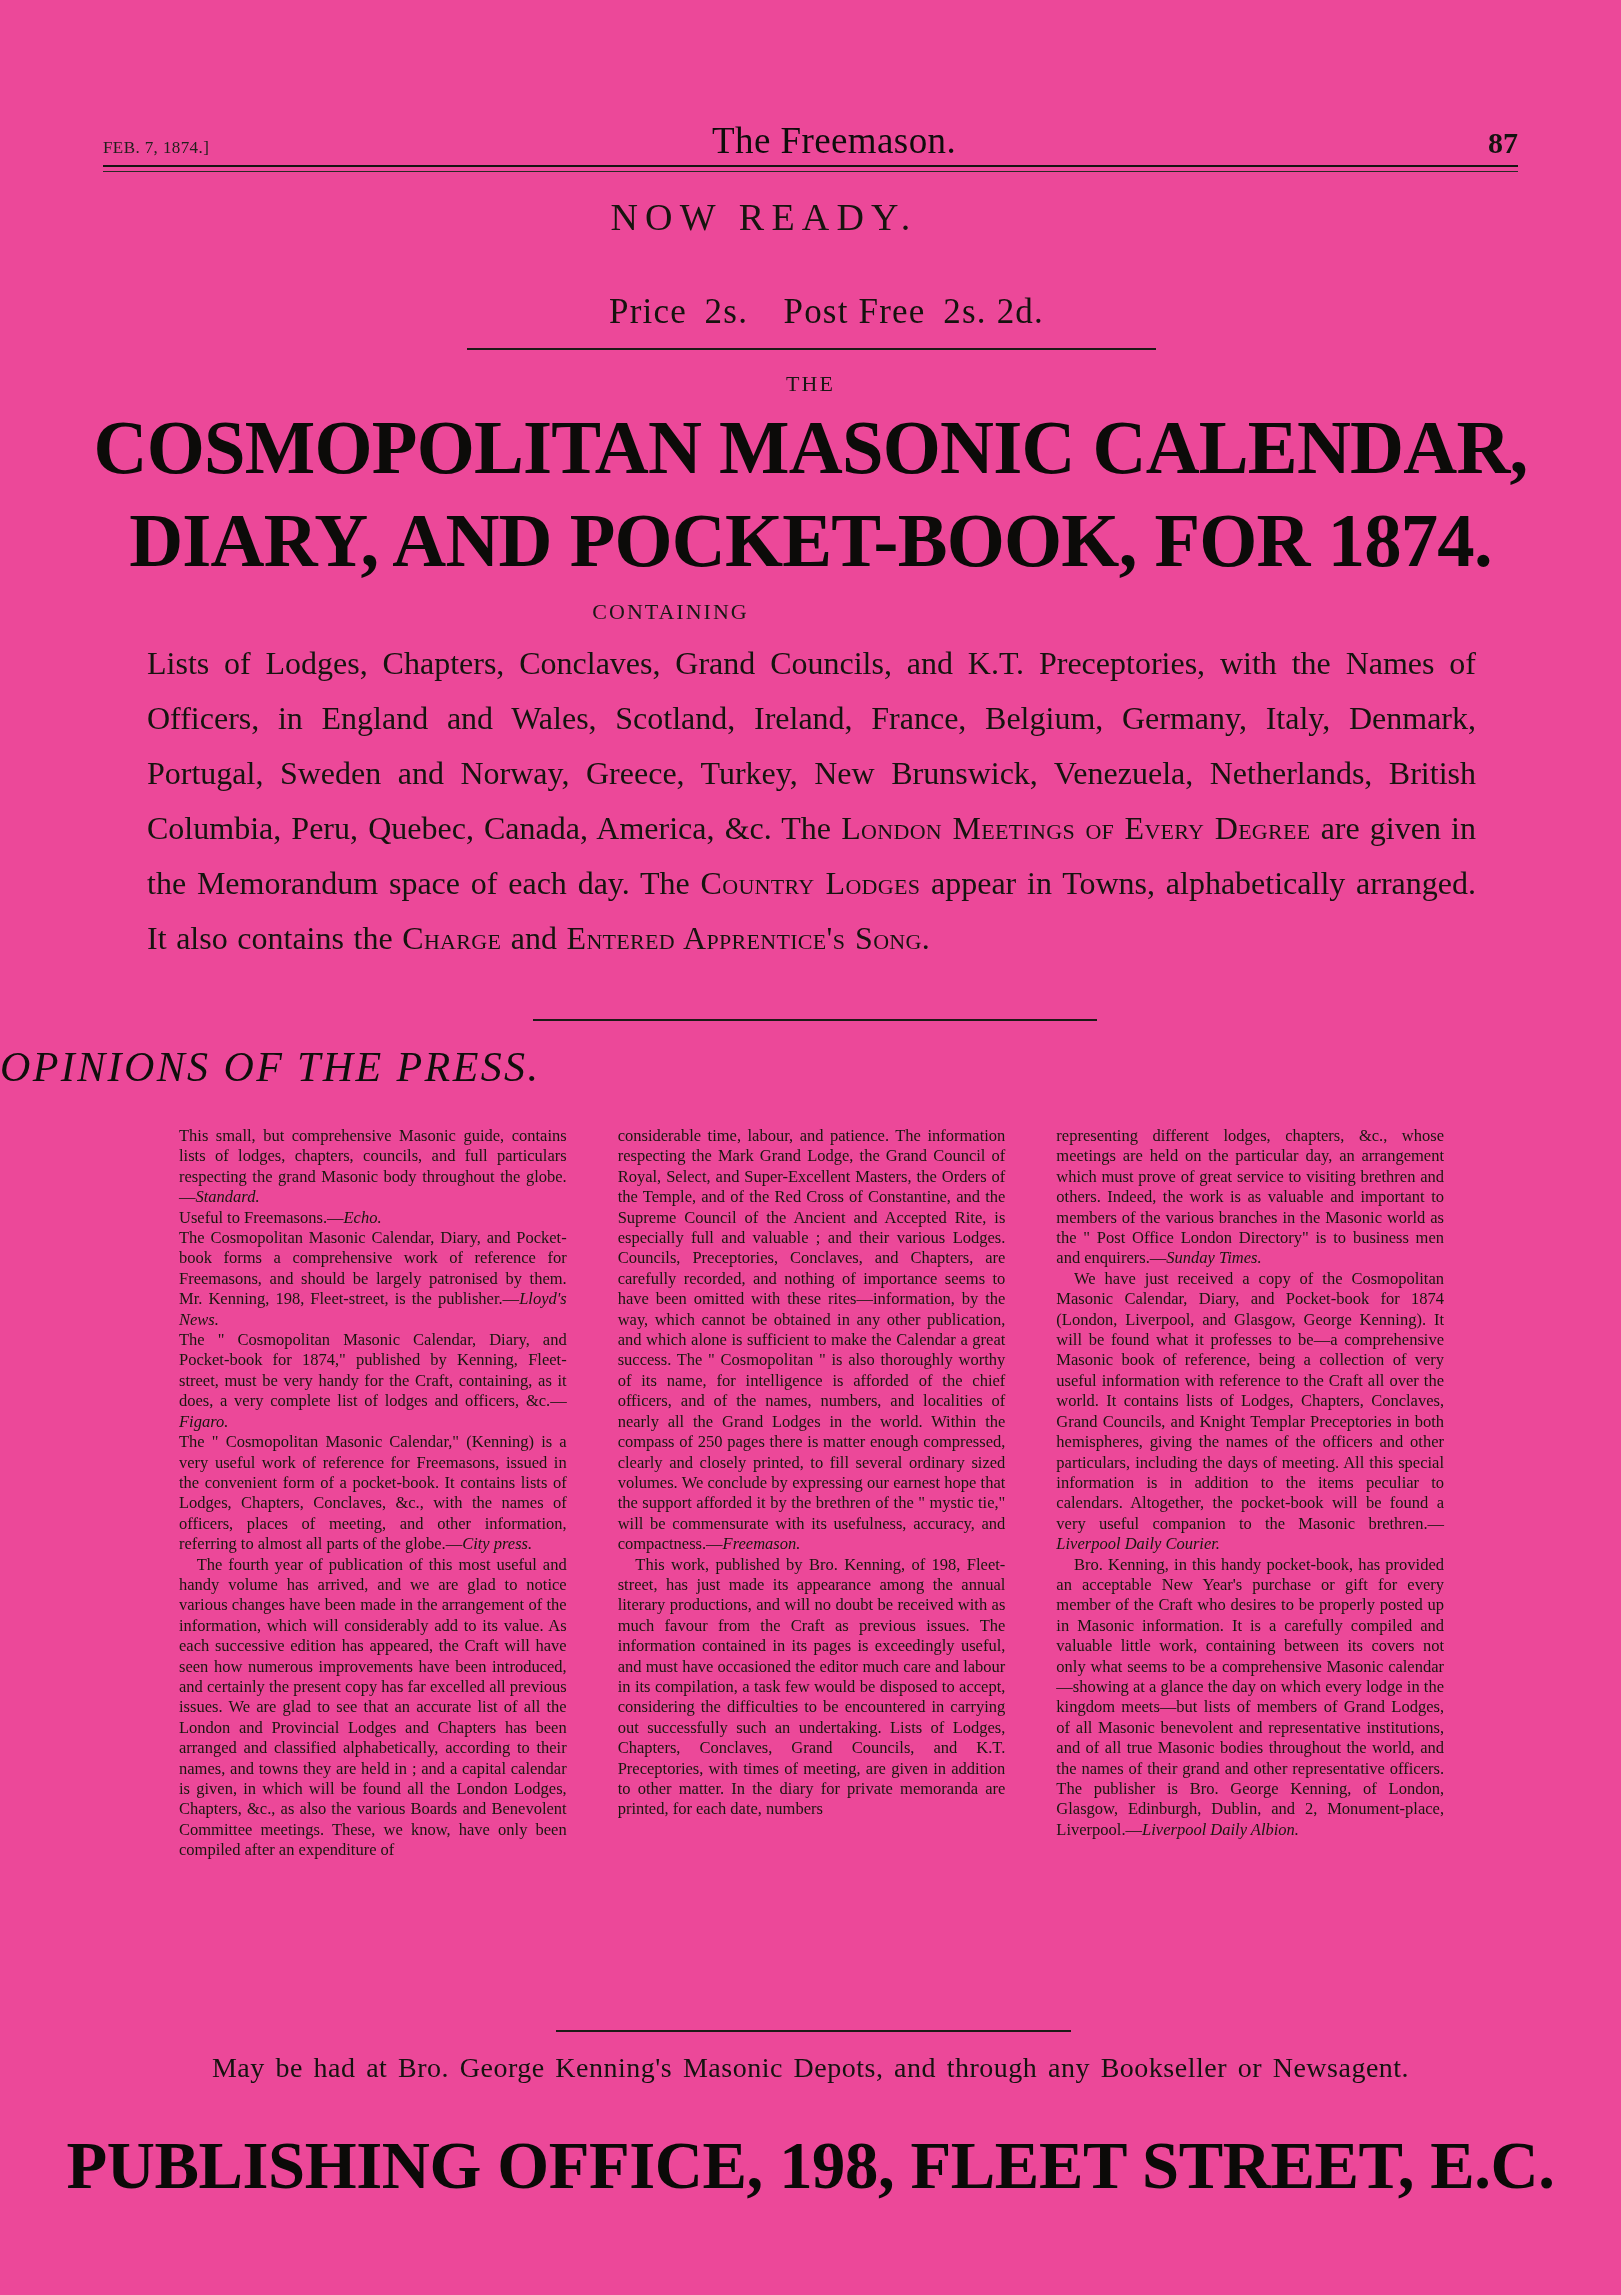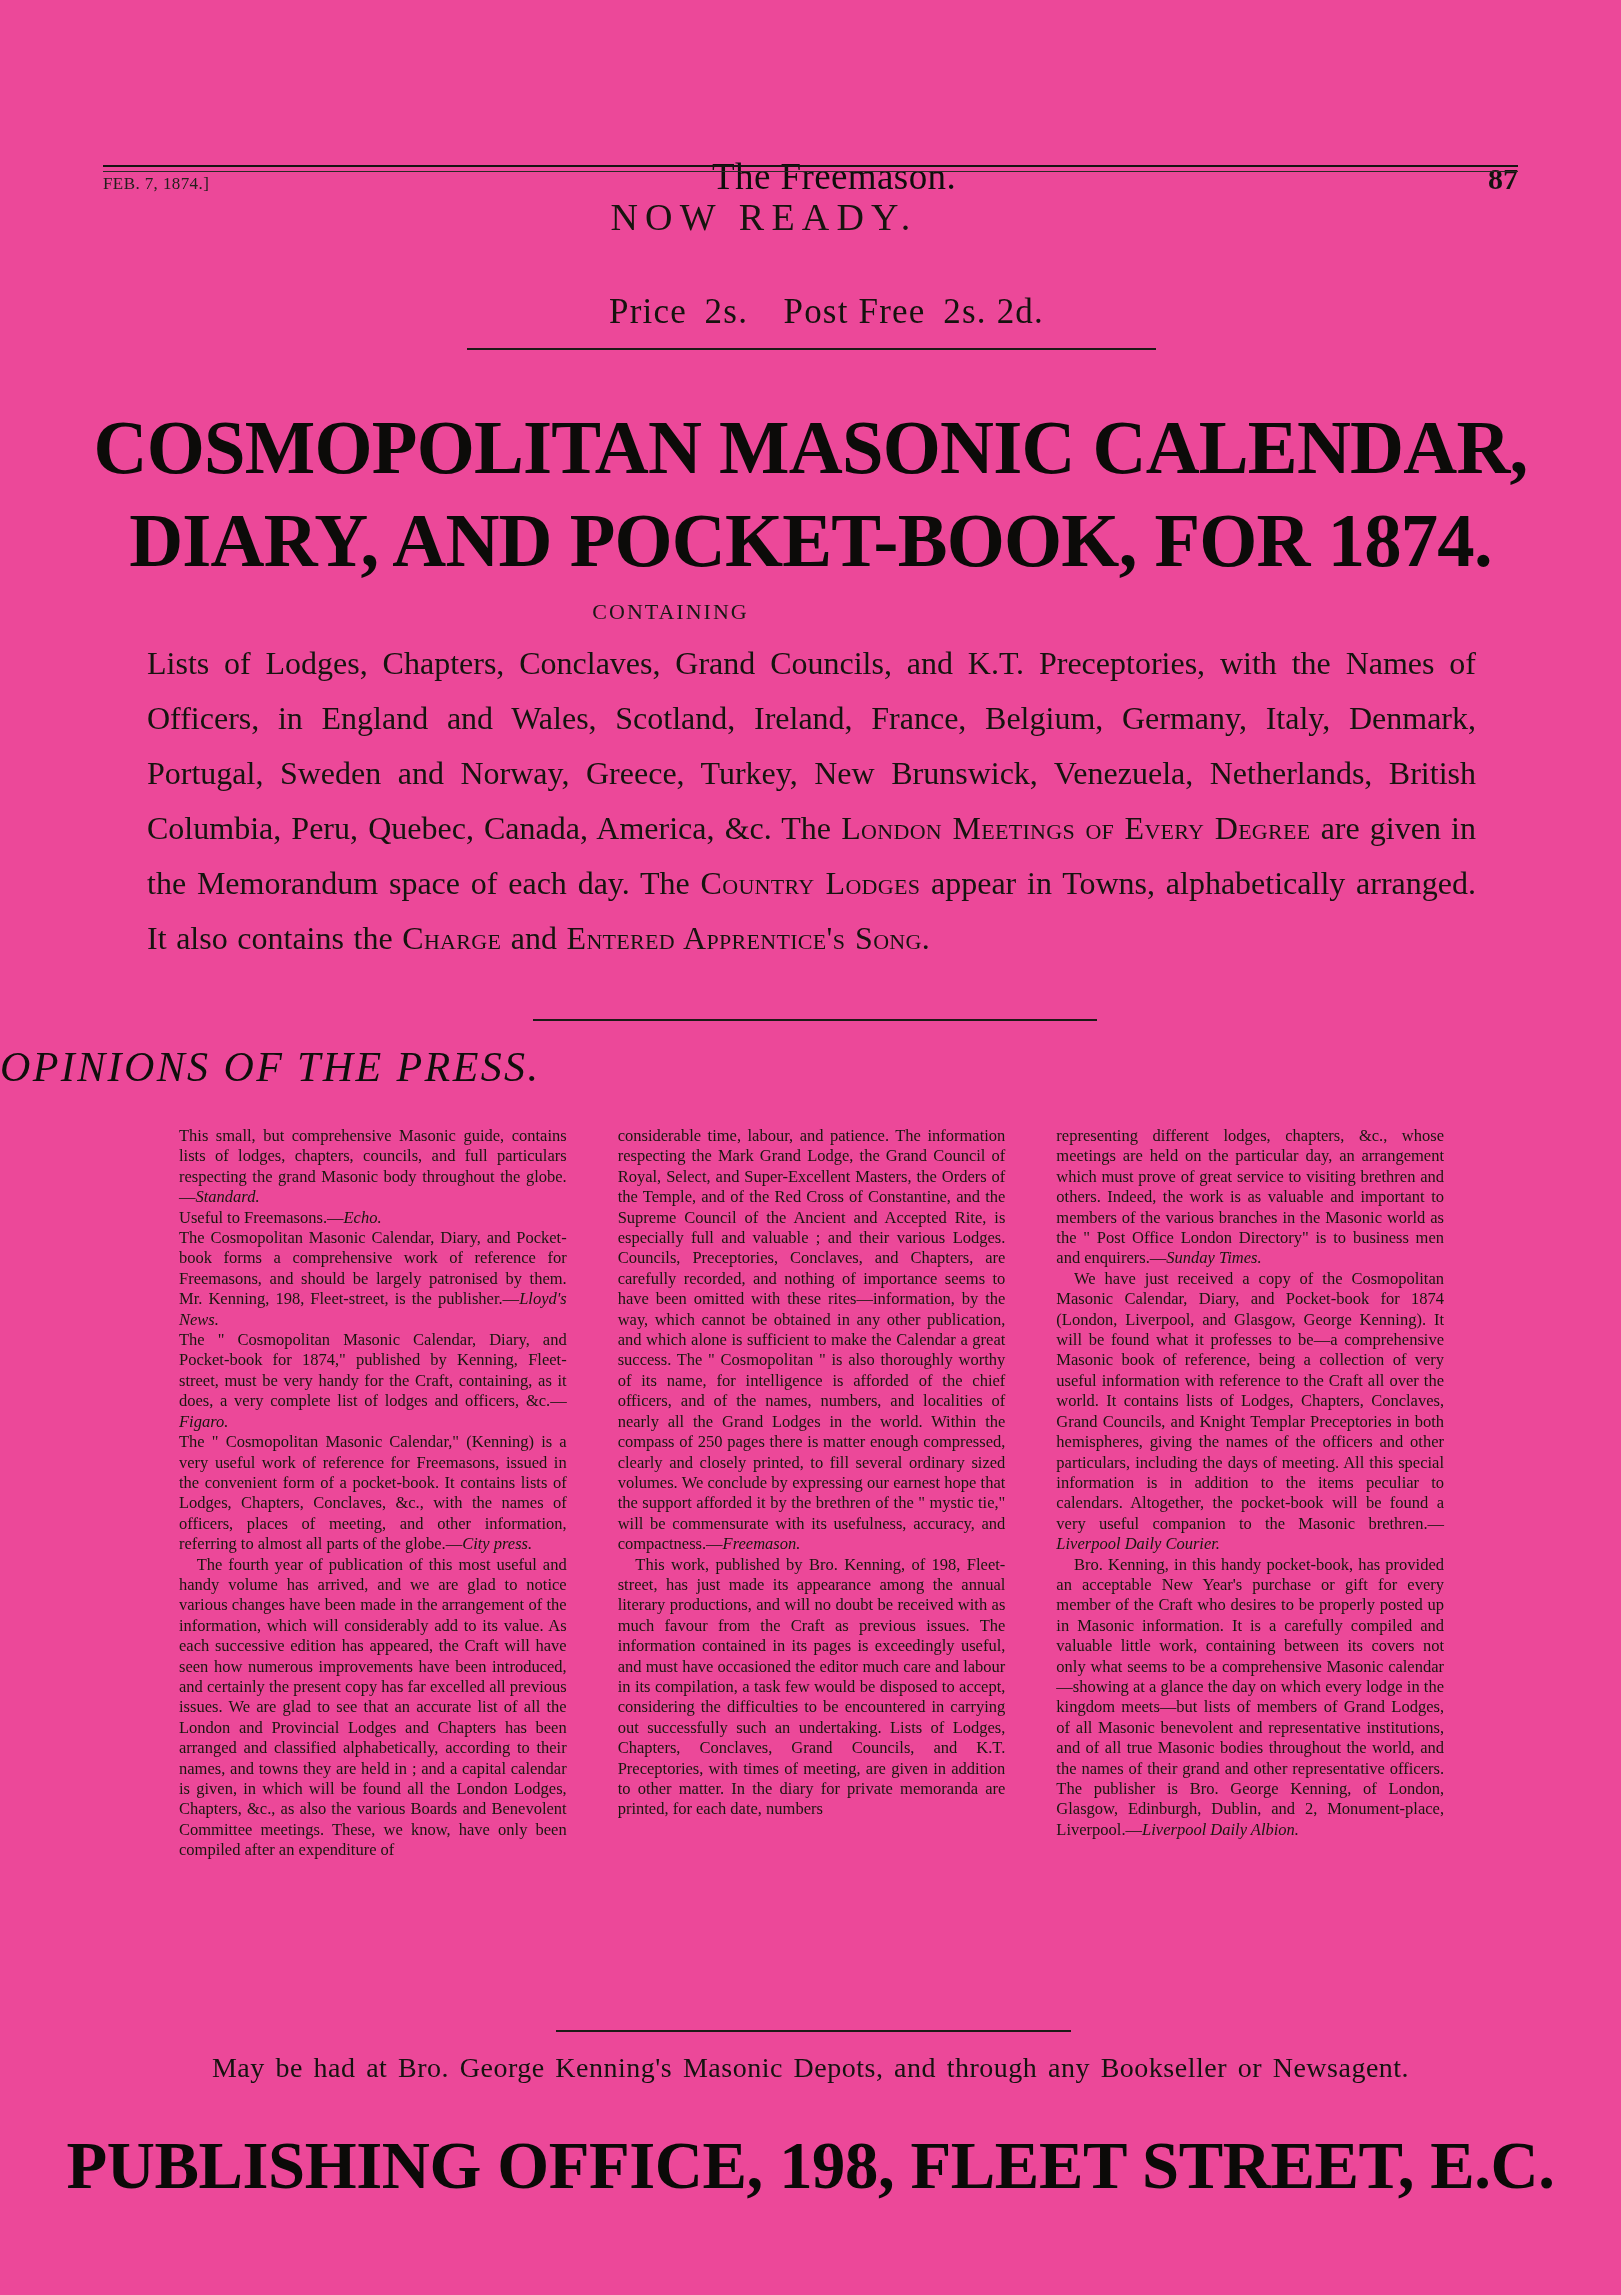--- a/index.html
+++ b/index.html
@@ -39,21 +39,20 @@
     font-size: 17px;
     letter-spacing: 0.4px;
     color: #22201c;
   }
   .runhead-title {
     font-size: 37px;
     letter-spacing: 0.4px;
     color: #0e0d0b;
     position: relative;
     left: -14.5px;
-    margin-top: 36px;
   }
   .runhead-page {
     font-size: 30px;
     font-weight: bold;
     color: #14120f;
   }
   .rule-double {
     position: absolute;
     left: 103px;
     width: 1415px;
@@ -236,20 +235,21 @@
   <div class="rule-double top"></div>
 
   <div class="nowready">NOW READY.</div>
 
   <div class="price-line">
     <span>Price</span><span class="sp"></span><span>2s.</span><span class="sp"></span><span class="sp"></span><span>Post Free</span><span class="sp"></span><span>2s. 2d.</span>
   </div>
 
   <div class="rule-short r1"></div>
 
+  <div class="the-label">THE</div>
 
   <div class="display display-1">COSMOPOLITAN MASONIC CALENDAR,</div>
   <div class="display display-2">DIARY, AND POCKET-BOOK, FOR 1874.</div>
 
   <div class="containing">CONTAINING</div>
 
   <div class="lead">
     <span>Lists of Lodges, Chapters, Conclaves, Grand Councils, and K.T. Preceptories, with the Names of Officers, in England and Wales, Scotland, Ireland, France, Belgium, Germany, Italy, Denmark, Portugal, Sweden and Norway, Greece, Turkey, New Brunswick, Venezuela, Netherlands, British Columbia, Peru, Quebec, Canada, America, &amp;c. The </span><span class="sc">London Meetings of Every Degree</span><span> are given in the Memorandum space of each day. The </span><span class="sc">Country Lodges</span><span> appear in Towns, alphabetically arranged. It also contains the </span><span class="sc">Charge</span><span> and </span><span class="sc">Entered Apprentice's Song</span><span>.</span>
   </div>
 

